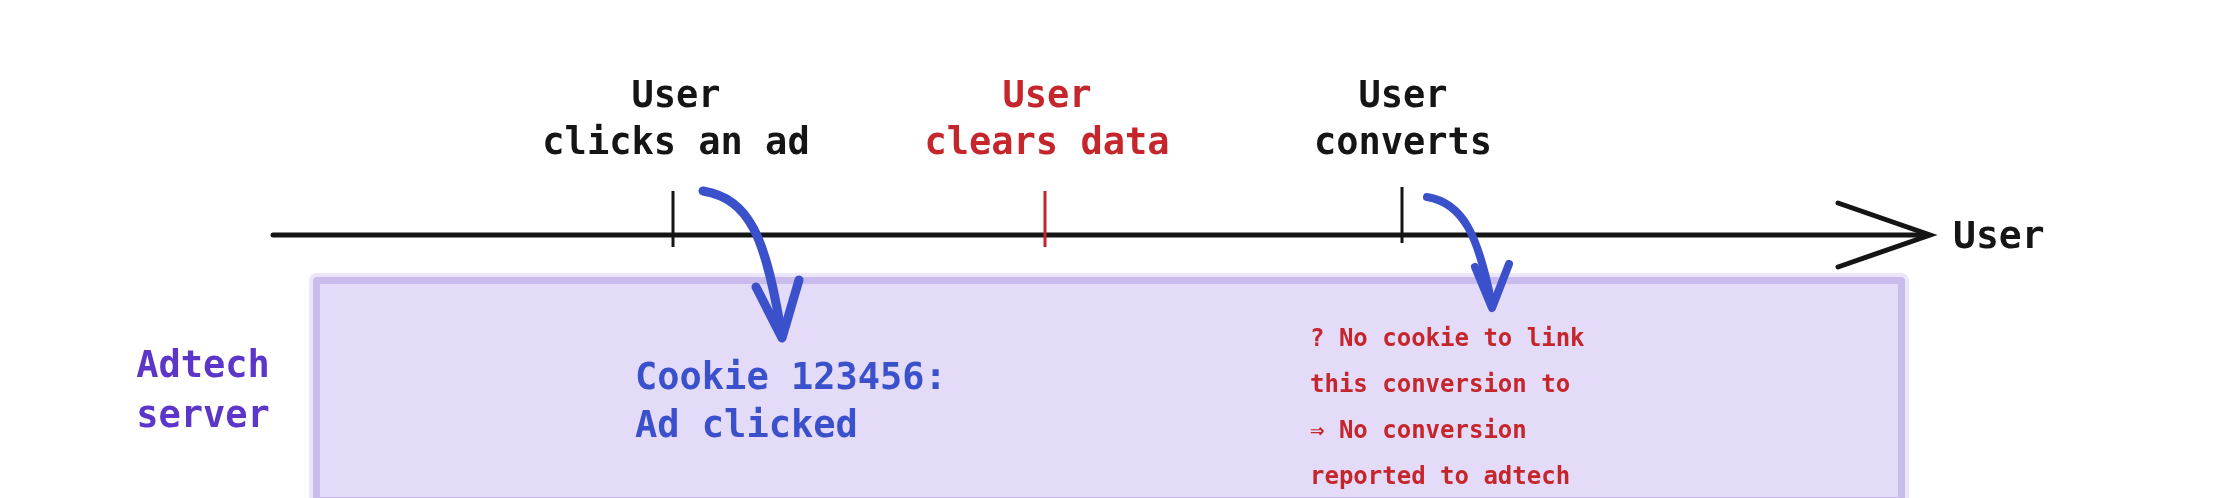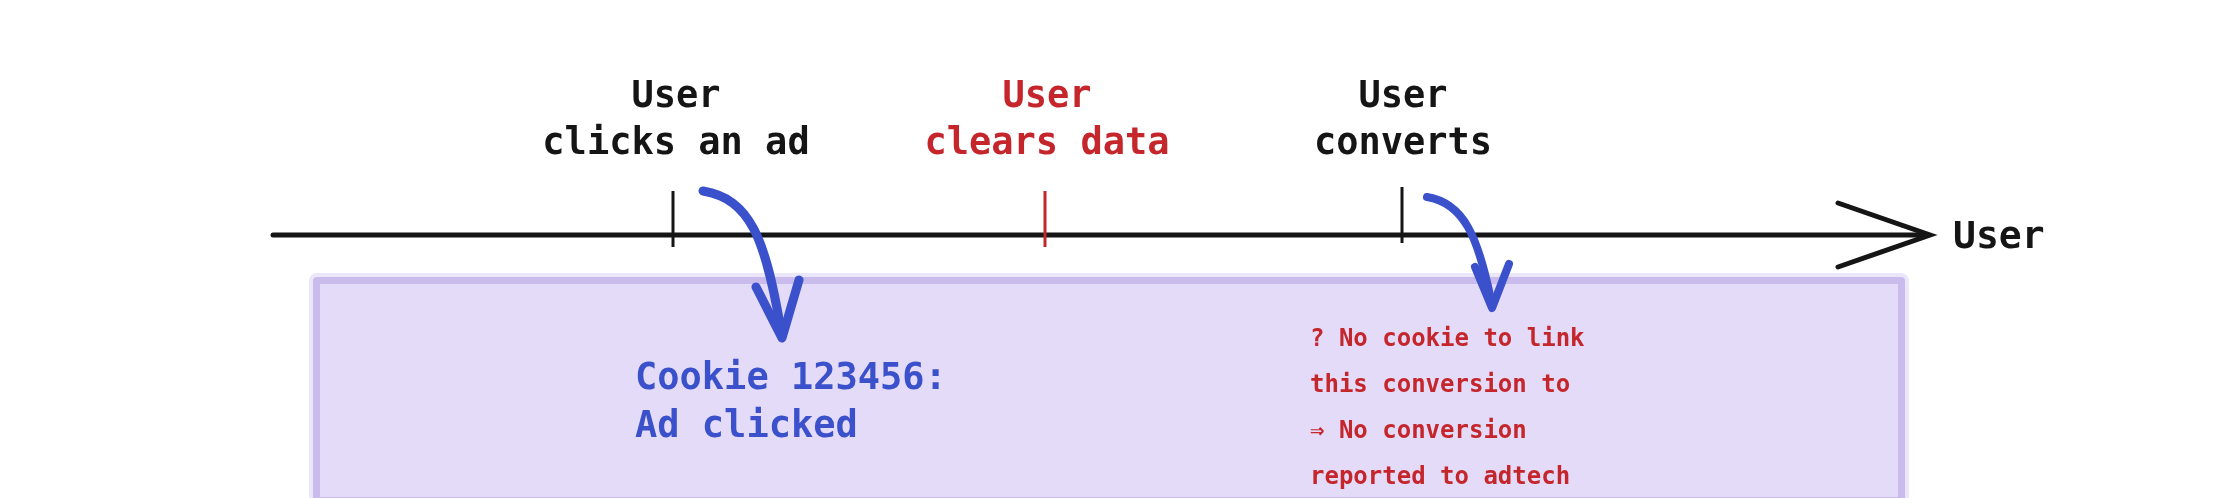--- a/index.html
+++ b/index.html
@@ -111,20 +111,22 @@
 
   <div class="txt event-label" style="left:676px">User
 clicks an ad</div>
   <div class="txt event-label red" style="left:1047px">User
 clears data</div>
   <div class="txt event-label" style="left:1403px">User
 converts</div>
 
   <div class="txt time-label">User</div>
 
+  <div class="txt server-label">Adtech
+server</div>
 
   <div class="txt cookie-note">Cookie 123456:
 Ad clicked</div>
   <div class="txt failure-note">? No cookie to link
 this conversion to
 ⇒ No conversion
 reported to adtech</div>
 
 </div>
 

